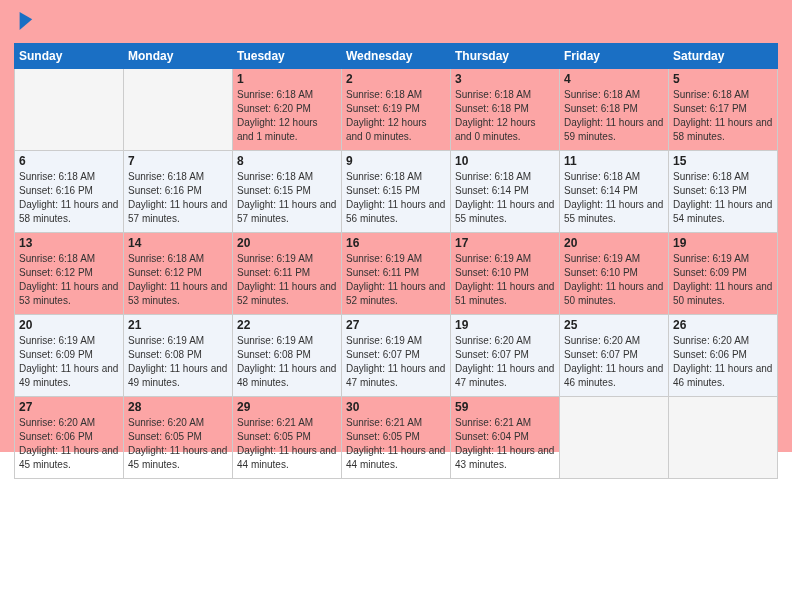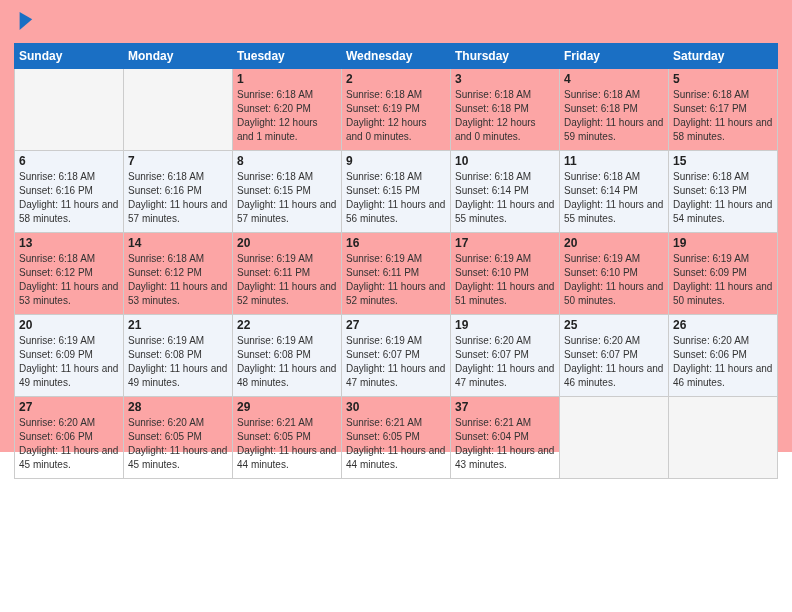--- a/index.html
+++ b/index.html
@@ -254,21 +254,21 @@
           </td>
           <td>
             <span class="day-number">29</span>
             <div class="day-info">Sunrise: 6:21 AM<br>Sunset: 6:05 PM<br>Daylight: 11 hours and 44 minutes.</div>
           </td>
           <td>
             <span class="day-number">30</span>
             <div class="day-info">Sunrise: 6:21 AM<br>Sunset: 6:05 PM<br>Daylight: 11 hours and 44 minutes.</div>
           </td>
           <td>
-            <span class="day-number">37</span>
+            <span class="day-number">59</span>
             <div class="day-info">Sunrise: 6:21 AM<br>Sunset: 6:04 PM<br>Daylight: 11 hours and 43 minutes.</div>
           </td>
           <td class="empty"></td>
           <td class="empty"></td>
         </tr>
       </tbody>
   </table>
 </div>
 
 </body></html>

